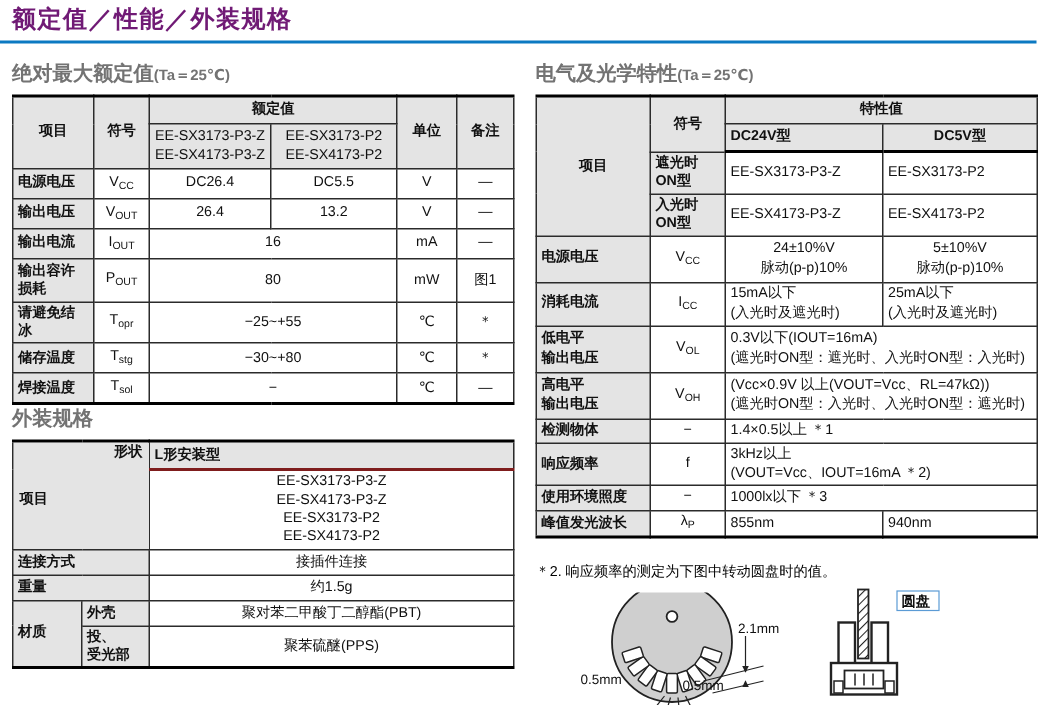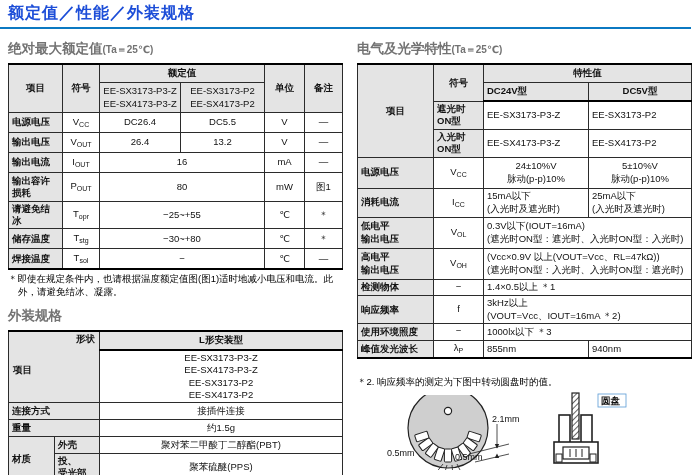--- a/index.html
+++ b/index.html
@@ -1,18 +1,18 @@
 <!DOCTYPE html>
 <html><head>
 <meta charset="utf-8">
 <style>
   html,body{margin:0;padding:0;background:#fff;}
   .page{position:relative;width:698px;height:475px;background:#fff;overflow:hidden;
         font-family:"Liberation Sans","DejaVu Sans",sans-serif;color:#111;}
-  .main-title{position:absolute;left:8px;top:3px;margin:0;font-size:16px;font-weight:bold;letter-spacing:1px;color:#1d4ed8;}
+  .main-title{position:absolute;left:8px;top:3px;margin:0;font-size:16px;font-weight:bold;letter-spacing:1px;color:#701a75;}
   .title-rule{position:absolute;left:0;top:27px;width:691px;height:2px;}
   .col-l{position:absolute;left:8px;top:40px;width:334px;}
   .col-r{position:absolute;left:357px;top:40px;width:334px;}
   .sec-title{margin:0 0 5px 0;font-size:13.5px;font-weight:bold;color:#737373;}
   .sec-title .suffix{font-size:10px;font-weight:bold;}
   table{width:100%;border-collapse:collapse;table-layout:fixed;
         border-top:2px solid #000;border-bottom:2px solid #000;}
   td{border:1px solid #2b2b2b;font-size:9.5px;padding:1px 3px;text-align:center;
      vertical-align:middle;line-height:1.28;word-wrap:break-word;}
   .g{background:#e4e4e4;}
@@ -113,37 +113,36 @@
       <tr>
         <td class="g lbl">焊接温度</td>
         <td><span>T</span><span class="sb">sol</span></td>
         <td colspan="2" style="height:17px">−</td>
         <td>℃</td>
         <td>—</td>
       </tr>
     </tbody>
       </table>
 
-    <p class="note">＊即使在规定条件内，也请根据温度额定值图(图1)适时地减小电压和电流。此外，请避免结冰、凝露。</p>
 
     <h2 class="sec-title">外装规格</h2>
 
     <table>
       <colgroup>
           <col style="width:46px">
           <col style="width:45px">
           <col style="width:243px">
         </colgroup>
       <tbody>
           <tr>
         <td colspan="2" rowspan="2" class="g corner">
           <span class="shape">形状</span>
           <span class="item">项目</span>
         </td>
-        <td class="g lbl ctr" style="height:15px;border-bottom:2px solid #000000;text-align:center">L形安装型</td>
+        <td class="g lbl ctr" style="height:15px;border-bottom:2px solid #7f1d1d;text-align:left">L形安装型</td>
       </tr>
       <tr>
         <td class="models" style="height:45px">
           <div>EE-SX3173-P3-Z</div>
           <div>EE-SX4173-P3-Z</div>
           <div>EE-SX3173-P2</div>
           <div>EE-SX4173-P2</div>
         </td>
       </tr>
       <tr>

